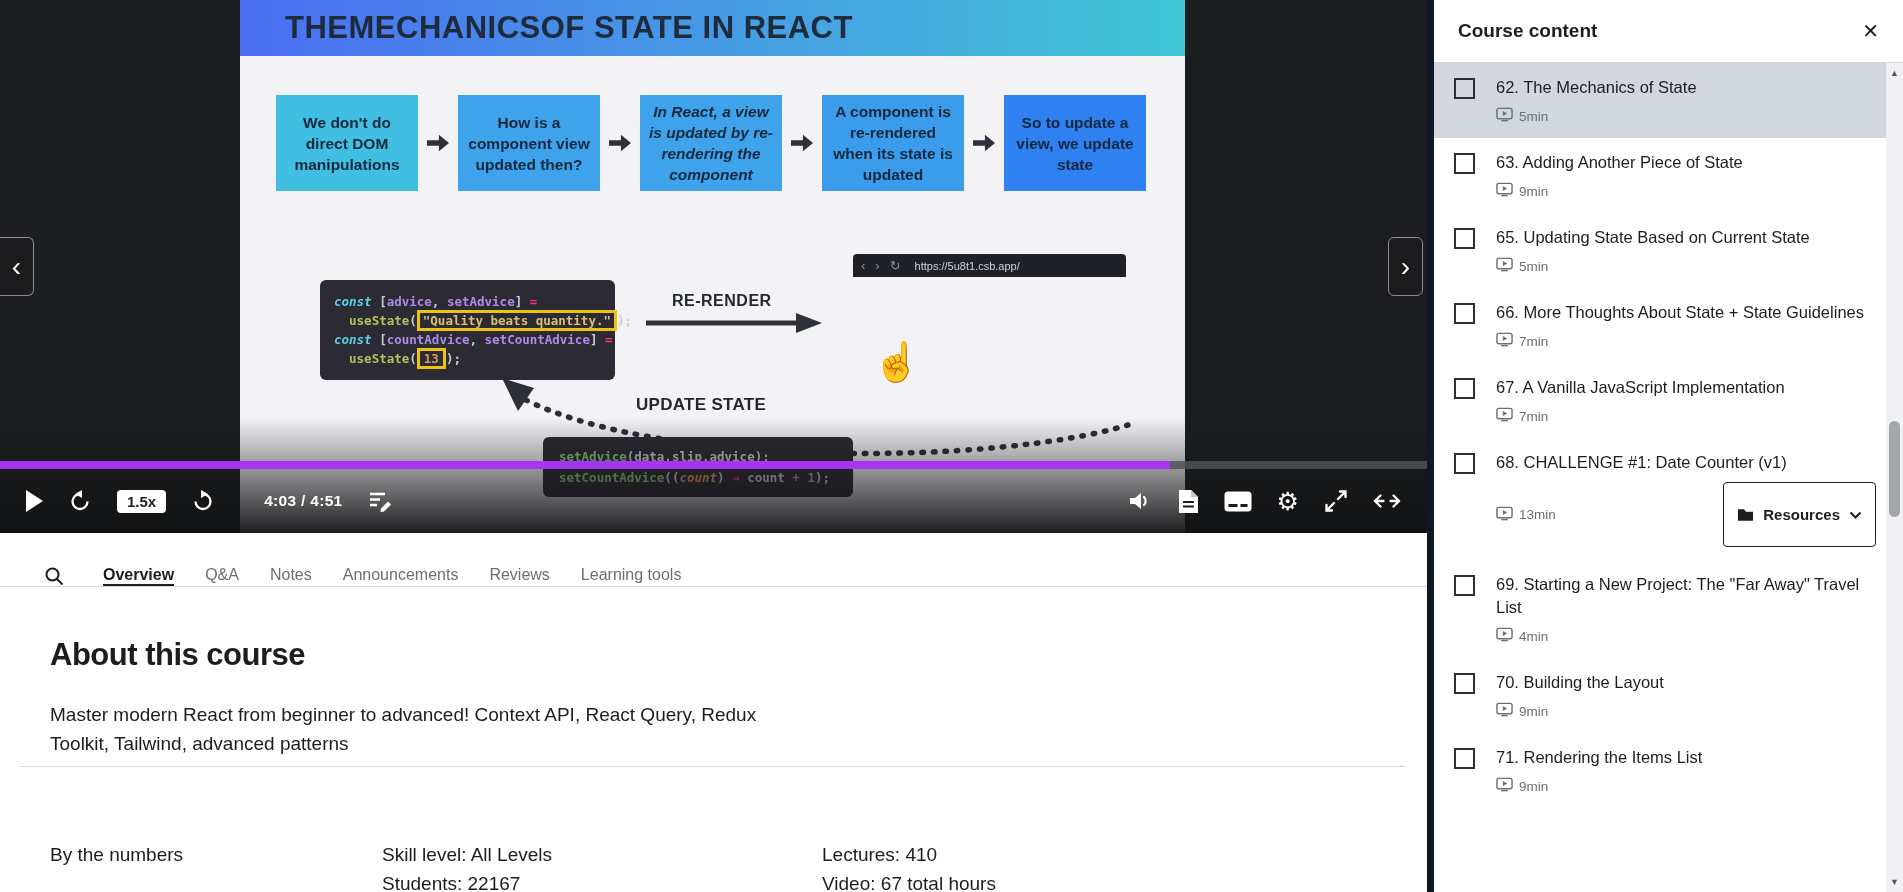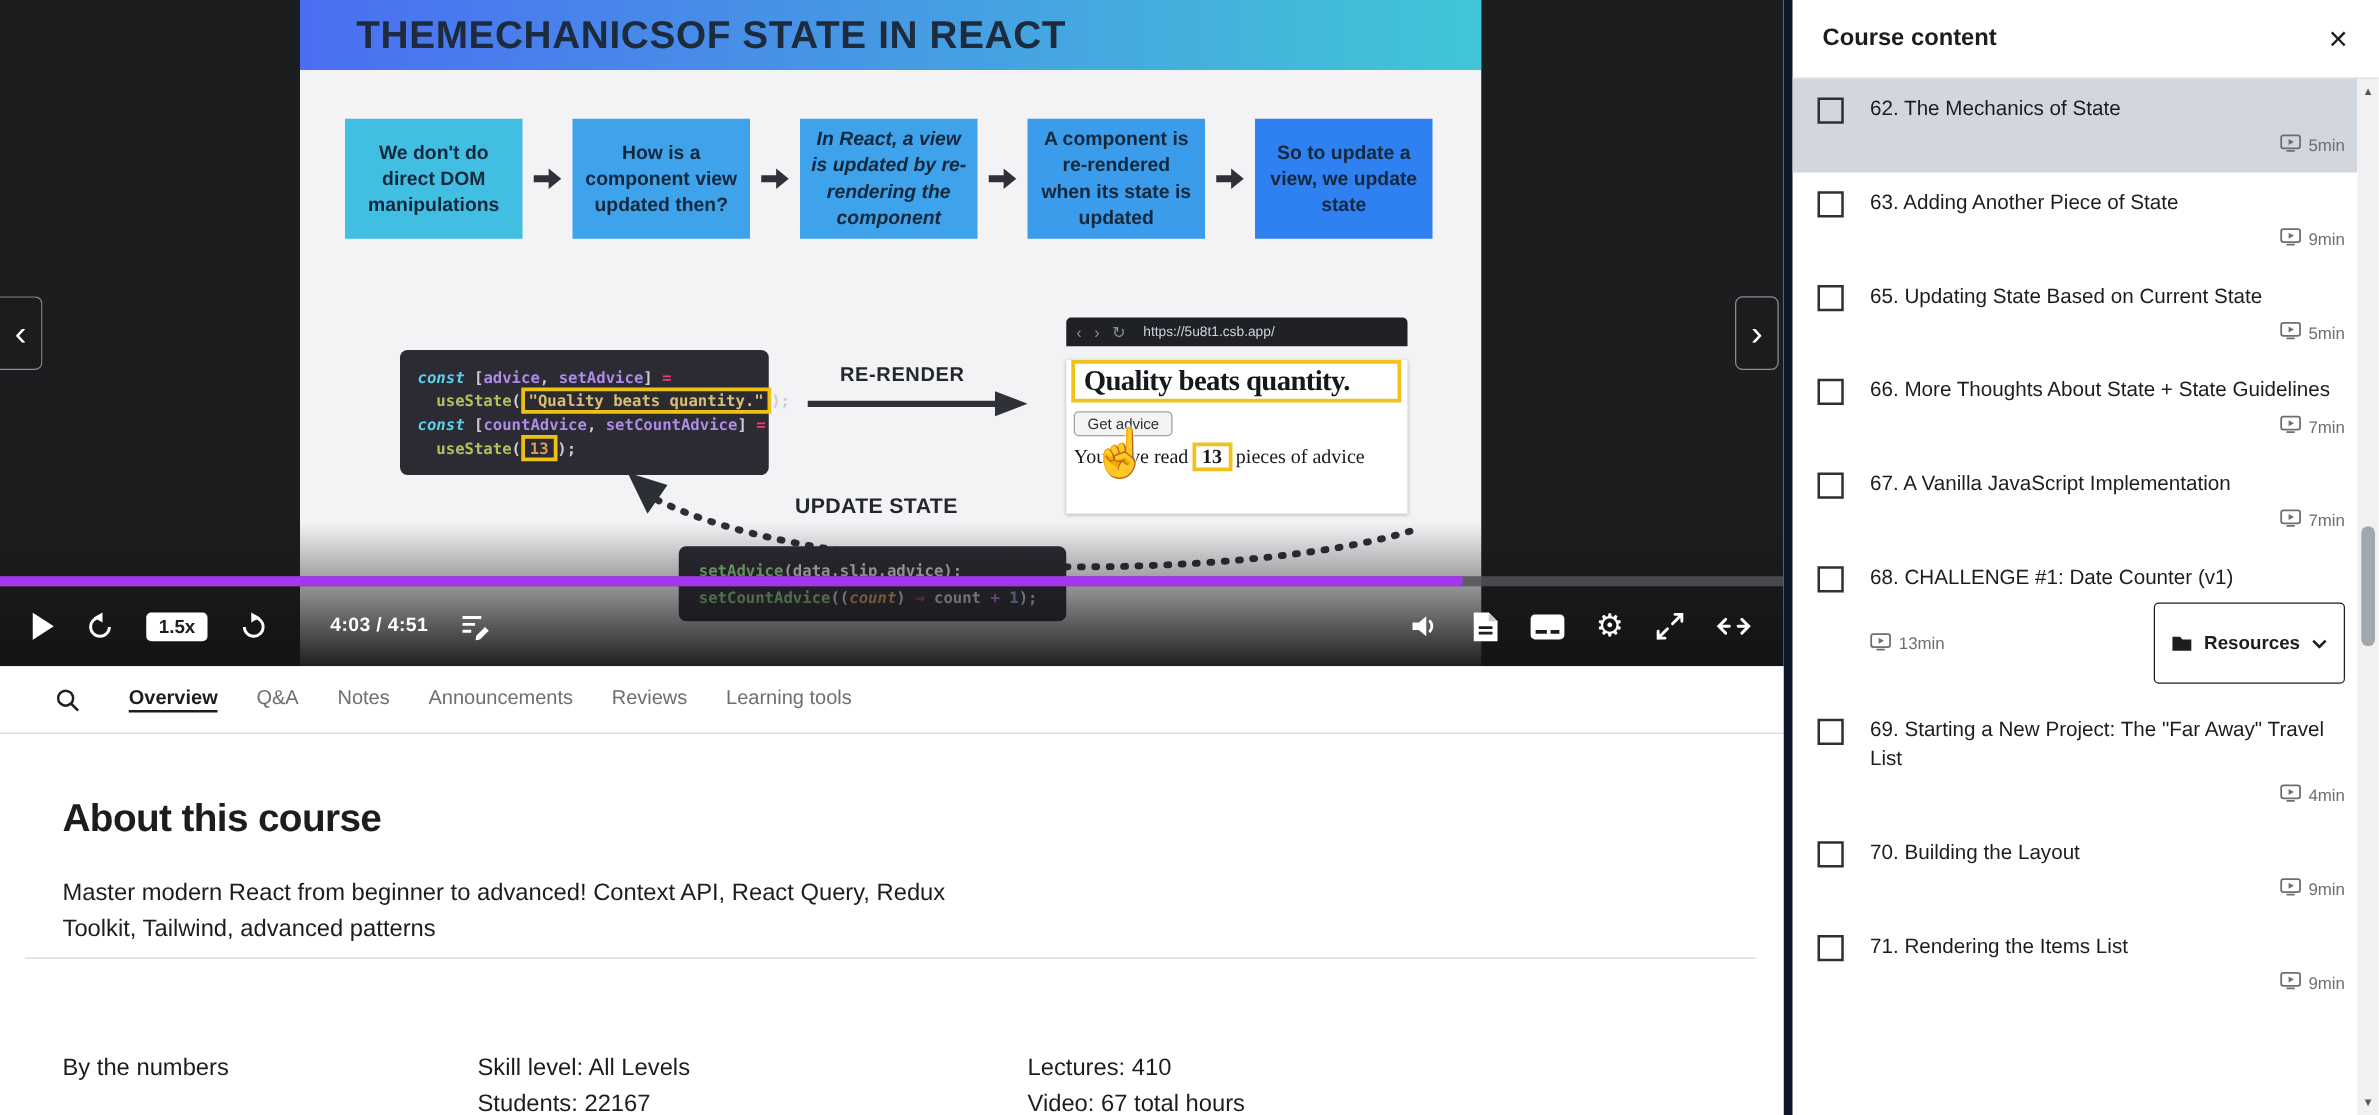--- a/index.html
+++ b/index.html
@@ -58,21 +58,21 @@
   .time{color:#fff;font-size:15.5px;font-weight:700;letter-spacing:.3px;padding-left:24px;}
   .gear-glyph{color:#fff;font-size:25px;line-height:1;}
   .nav-edge{position:absolute;top:237px;width:33px;height:57px;display:flex;align-items:center;justify-content:center;
     color:#fff;font-size:28px;background:rgba(28,29,31,.6);border:1px solid #8a8d91;cursor:pointer;}
   .nav-left{left:0;border-left:none;border-radius:0 6px 6px 0;}
   .nav-right{right:4px;border-radius:6px;}
 
   
   .content{position:absolute;left:0;top:533px;width:1427px;height:359px;background:#fff;}
   .tabs{position:absolute;left:0;top:0;width:100%;height:54px;border-bottom:1px solid #d1d7dc;
-    display:flex;align-items:center;padding-left:44px;box-sizing:border-box;gap:31px;}
+    display:flex;align-items:flex-end;padding-left:44px;box-sizing:border-box;gap:31px;}
   .search-btn{display:flex;align-items:center;margin-right:8px;cursor:pointer;}
   .tab{display:flex;align-items:center;font-size:16px;color:#6a6f73;cursor:pointer;border-bottom:2px solid transparent;}
   .tab.active{color:#1c1d1f;font-weight:700;border-bottom:2px solid #1c1d1f;}
   .about-h{position:absolute;left:50px;top:637px;margin:0;font-size:31px;font-weight:700;letter-spacing:-.5px;}
   .about-p{position:absolute;left:50px;top:700px;width:770px;margin:0;font-size:19px;line-height:29px;color:#1c1d1f;}
   .divider{position:absolute;left:20px;top:766px;width:1385px;height:1px;background:#d1d7dc;}
   .stats{position:absolute;left:0;top:840px;width:1427px;font-size:19px;line-height:29px;color:#1c1d1f;}
   .stat-col{position:absolute;top:0;}
   .stat-col.c1{left:50px;} .stat-col.c2{left:382px;} .stat-col.c3{left:822px;}
 
@@ -81,21 +81,21 @@
   .sb-header{height:63px;border-bottom:1px solid #d1d7dc;display:flex;align-items:center;
     justify-content:space-between;padding:0 24px;box-sizing:border-box;}
   .sb-title{font-size:19px;font-weight:700;}
   .sb-close{font-size:20px;color:#1c1d1f;cursor:pointer;background:none;border:none;padding:0;}
   .sb-list{position:absolute;left:0;top:63px;right:17px;bottom:0;overflow:hidden;}
   .sb-item{display:flex;gap:21px;padding:13px 10px 13px 20px;cursor:pointer;}
   .sb-item.active{background:#d1d7dc;}
   .sb-check{width:17px;height:17px;border:2px solid #2d2f31;background:transparent;flex:none;margin-top:2px;cursor:pointer;}
   .sb-body{flex:1;min-width:0;}
   .sb-item-title{font-size:16.5px;line-height:23px;color:#1c1d1f;}
-  .sb-meta{display:flex;align-items:center;gap:6px;margin-top:8px;font-size:13.5px;color:#6a6f73;justify-content:flex-end;}
+  .sb-meta{display:flex;align-items:center;gap:6px;margin-top:8px;font-size:13.5px;color:#6a6f73;}
   .sb-meta .spacer{flex:1;}
   .res-btn{display:flex;align-items:center;gap:9px;border:1px solid #1c1d1f;background:#fff;border-radius:4px;
     padding:23px 13px;font-size:15px;font-weight:700;color:#1c1d1f;cursor:pointer;font-family:"Liberation Sans",sans-serif;}
   .sb-scroll{position:absolute;right:0;top:63px;bottom:0;width:17px;background:#f1f1f3;}
   .sb-scroll .arr{position:absolute;left:0;width:17px;height:16px;display:flex;align-items:center;justify-content:center;
     font-size:9px;color:#55585c;cursor:pointer;}
   .sb-scroll .arr.up{top:2px;} .sb-scroll .arr.down{bottom:2px;}
   .sb-thumb{position:absolute;left:3px;width:11px;top:358px;height:96px;background:#a1a7ab;border-radius:6px;cursor:pointer;}
 </style>
 </head>
@@ -154,27 +154,20 @@
 
       <div class="update-label">UPDATE STATE</div>
 
       <div class="browser">
         <div class="browser-bar">
           <span>‹</span>
           <span>›</span>
           <span>↻</span>
           <span class="url">https://5u8t1.csb.app/</span>
         </div>
-        <div class="browser-body">
-          <div class="quote-box">Quality beats quantity.</div>
-          <button class="advice-btn">Get advice</button>
-          <div class="counter">
-            <span>You have read</span><span class="cnt">13</span><span>pieces of advice</span>
-          </div>
-        </div>
       </div>
 
       <div class="code-block code-bottom" id="code-bottom"><div><span class="tk-fn2">setAdvice</span><span class="tk-pl">(data.slip.advice);</span></div><div><span class="tk-fn2">setCountAdvice</span><span class="tk-pl">((</span><span class="tk-arg">count</span><span class="tk-pl">) </span><span class="tk-op">⇒</span><span class="tk-pl"> count </span><span class="tk-op2">+</span><span class="tk-nm"> 1</span><span class="tk-pl">);</span></div></div>
 
       <div class="cursor">☝</div>
     </div>
 
     <div class="grad"></div>
 
     <div class="progress">

